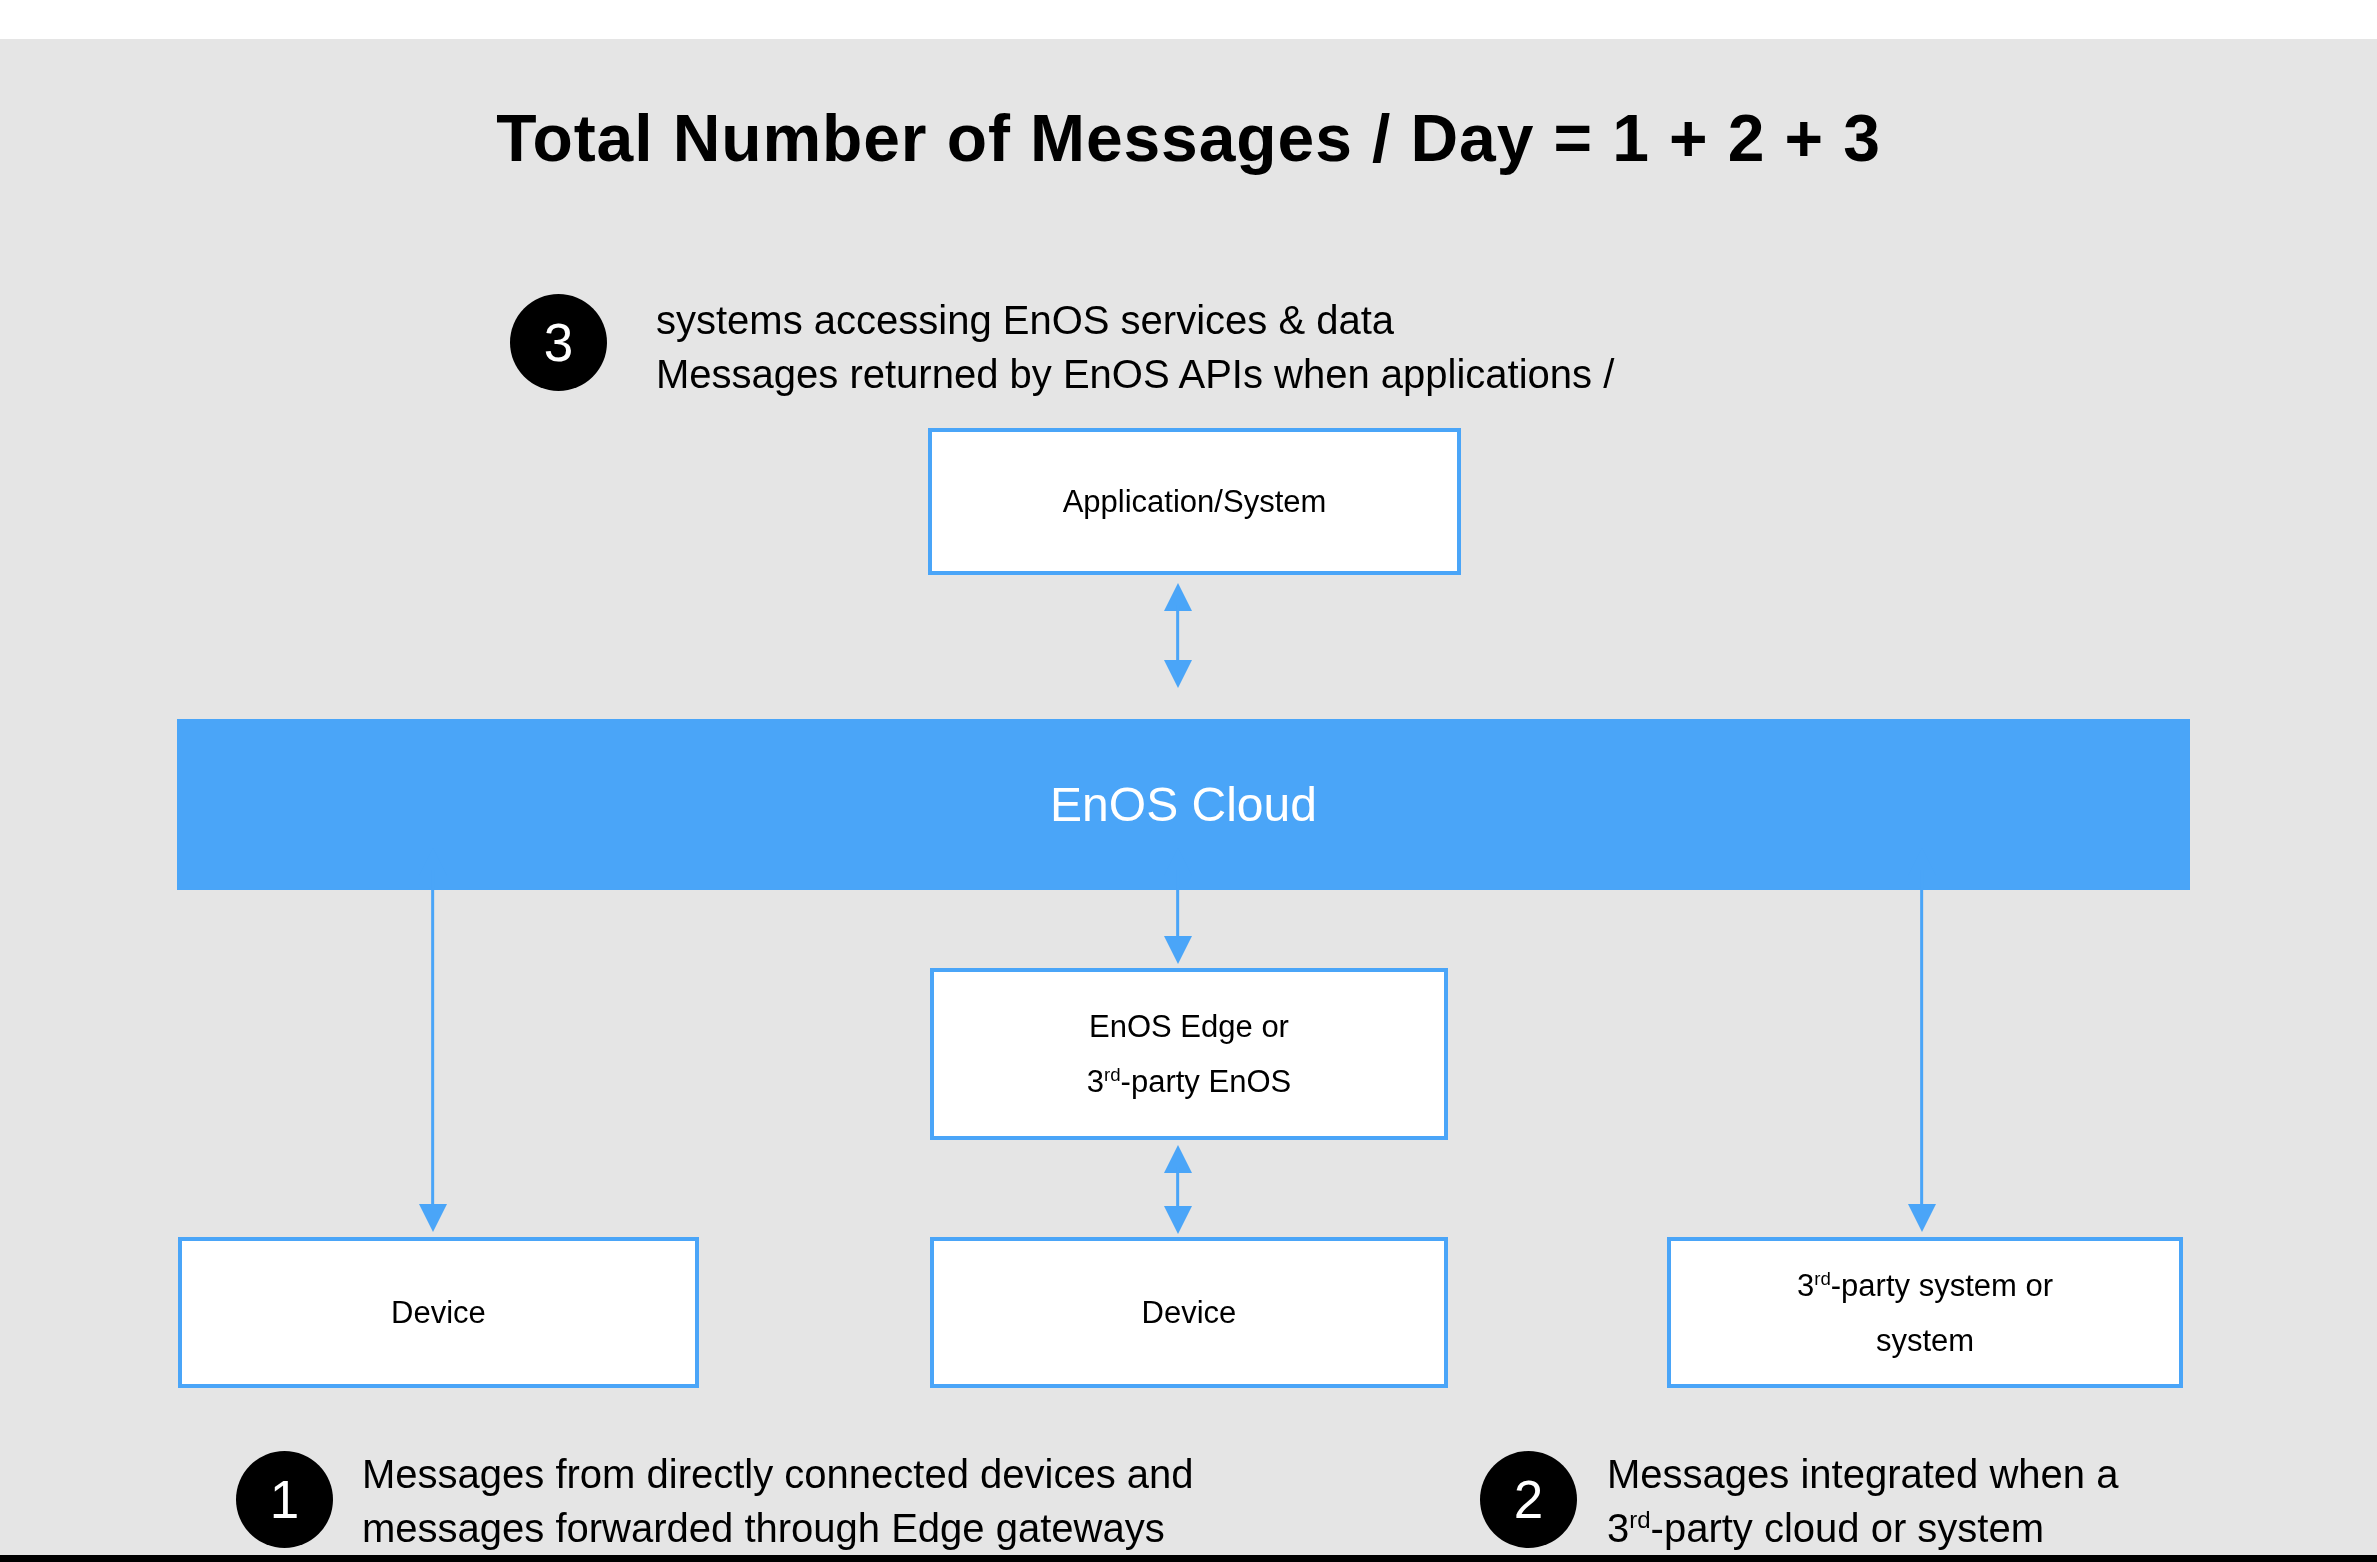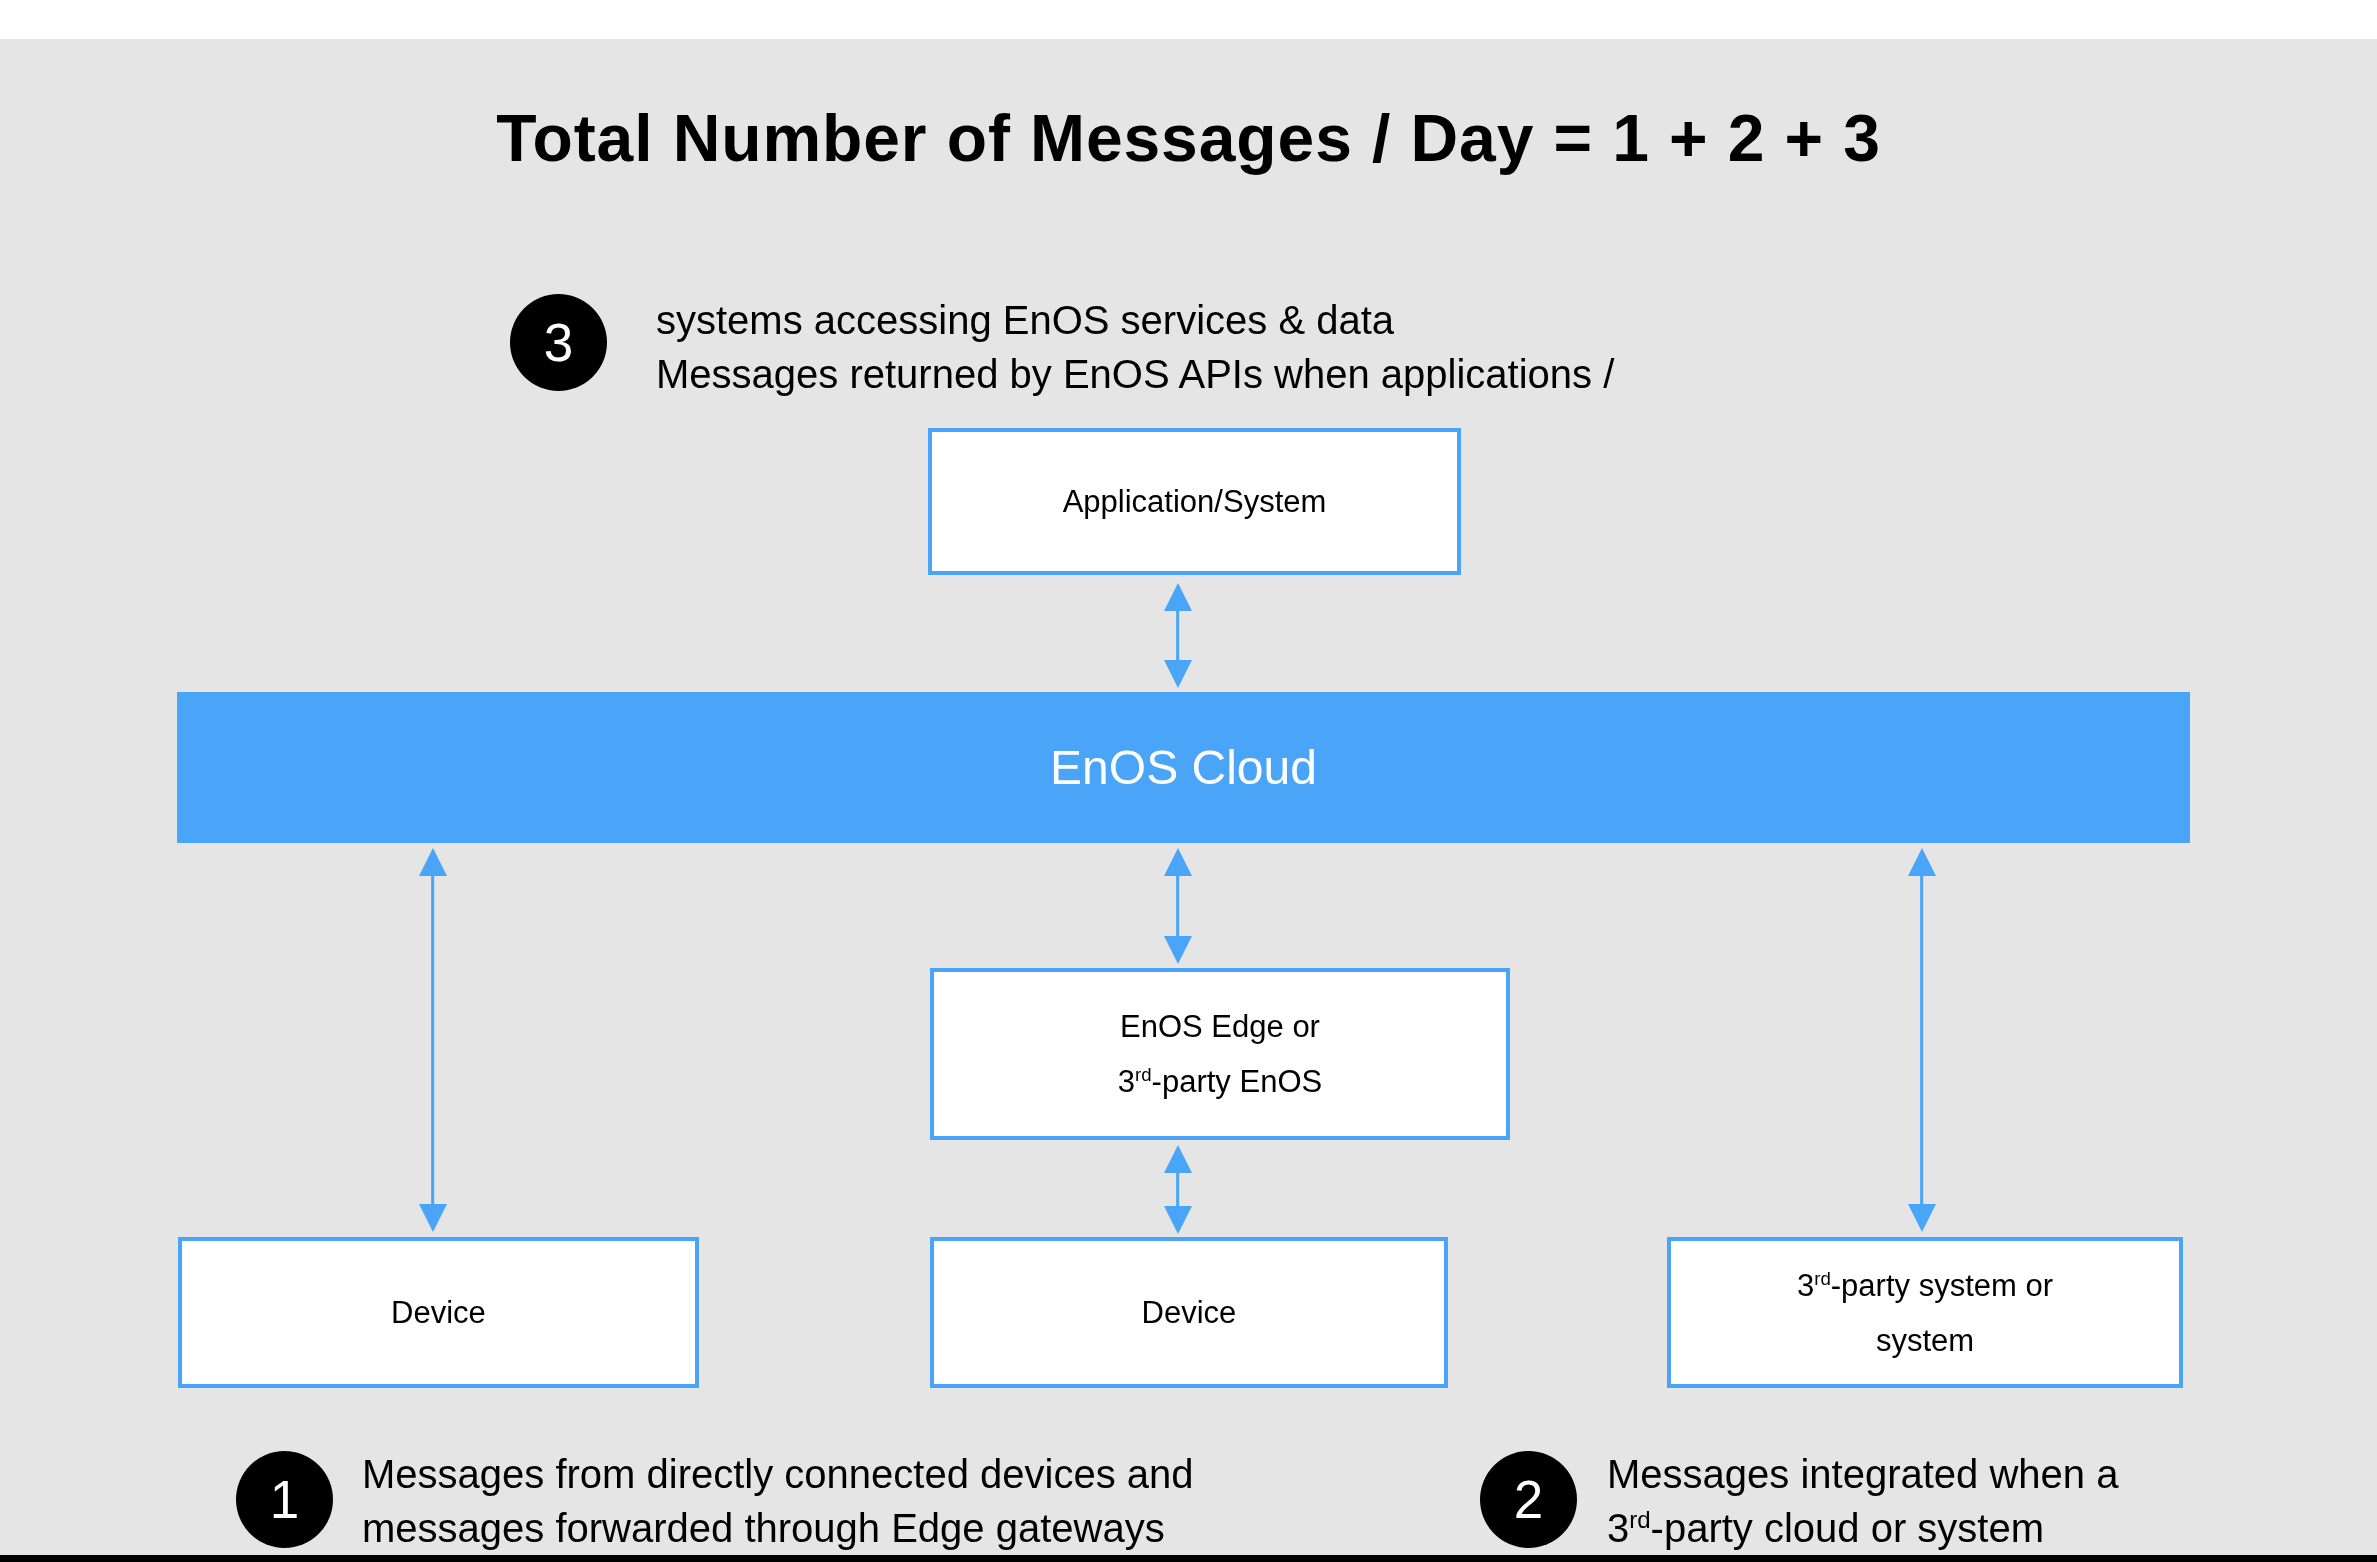--- a/index.html
+++ b/index.html
@@ -49,22 +49,22 @@
     box-sizing: border-box;
     display: flex; flex-direction: column;
     align-items: center; justify-content: center;
     text-align: center;
     font-size: 31px;
     line-height: 55px;
   }
   
   .cloud {
     position: absolute;
-    left: 177px; top: 653px;
-    width: 2013px; height: 151px;
+    left: 177px; top: 680px;
+    width: 2013px; height: 171px;
     background: #4aa5f8;
     color: #ffffff;
     display: flex; align-items: center; justify-content: center;
     font-size: 48px;
   }
   
   .varrow { position: absolute; width: 29px; }
   .varrow .shaft {
     position: absolute; left: 50%; transform: translateX(-50%);
     top: 22px; bottom: 22px; width: 3.7px;
@@ -125,21 +125,21 @@
     <div class="shaft"></div>
     <div class="head down"></div>
   </div>
 
   <div class="varrow" style="left:1907px; top:809px; height:384px;">
     <div class="head up"></div>
     <div class="shaft"></div>
     <div class="head down"></div>
   </div>
 
-  <div class="node" style="left:930px; top:929px; width:580px; height:172px;">
+  <div class="node" style="left:930px; top:929px; width:518px; height:172px;">
     <div>EnOS Edge or</div>
     <div><span>3</span><sup>rd</sup><span>-party EnOS</span></div>
   </div>
 
   <div class="varrow" style="left:1163px; top:1106px; height:89px;">
     <div class="head up"></div>
     <div class="shaft"></div>
     <div class="head down"></div>
   </div>
 

